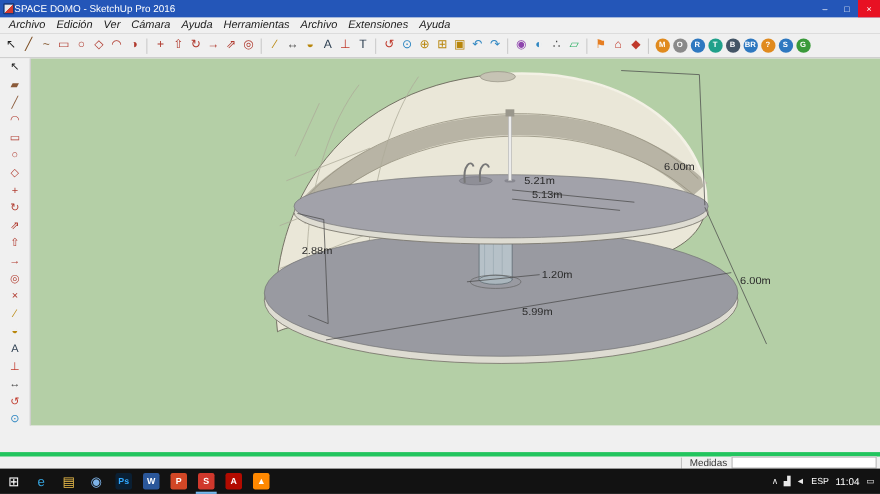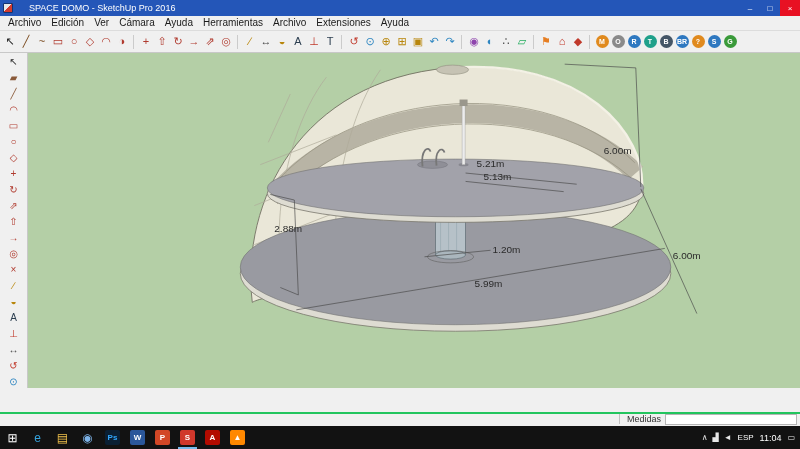--- a/index.html
+++ b/index.html
@@ -5,51 +5,51 @@
   * { box-sizing: border-box; }
   html,body { margin:0; padding:0; }
   body {
     width:800px; height:449px; overflow:hidden;
     font-family:"Liberation Sans", sans-serif;
     background:#000;
   }
   .window { width:800px; height:449px; display:flex; flex-direction:column; background:#f0f0f0; }
 
   
-  .titlebar { flex:0 0 16px; background:#2456b8; display:flex; align-items:center; padding-left:3px; gap:16px; }
+  .titlebar { flex:0 0 16px; background:#2456b8; display:flex; align-items:center; padding-left:3px; gap:0; }
   .logo { width:10px; height:10px; border-radius:1px;
           background:linear-gradient(135deg,#e8e8e8 0 48%, #d23b2f 48% 100%); border:1px solid #15336e; }
   .title { color:#fff; font-size:9px; white-space:nowrap; }
   .win-controls { margin-left:auto; display:flex; height:100%; }
   .win-btn { width:20px; height:100%; display:flex; align-items:center; justify-content:center; color:#fff; font-size:8px; }
   .win-btn.close { background:#e81123; }
 
   
   .menubar { flex:0 0 14px; display:flex; align-items:center; background:#f0f0f0; font-size:10px; color:#1a1a1a; padding-left:3px; border-bottom:1px solid #dcdcdc; }
-  .menu-item { padding:0 5px; line-height:14px; white-space:nowrap; }
+  .menu-item { padding:0 5px; line-height:14px; white-space:nowrap;font-style:italic; }
 
   
   .toolbar { flex:0 0 22px; display:flex; align-items:center; background:#f0f0f0; border-bottom:1px solid #c8c8c8; padding:0 2px; overflow:hidden; }
   .tool { width:16px; height:18px; display:flex; align-items:center; justify-content:center; flex:0 0 auto; }
   .tool span { font-size:11px; line-height:1; }
   .tool.sep { width:4px; height:14px; border-right:1px solid #cbcbcb; margin-right:4px; }
   .tool.badge span { width:13px; height:13px; border-radius:50%; color:#fff; font-size:7px; font-weight:700;
                      display:flex; align-items:center; justify-content:center; }
 
   
   .main { flex:1; display:flex; min-height:0; }
   .palette { flex:0 0 28px; background:#f0f0f0; border-right:1px solid #c8c8c8; display:flex; flex-direction:column; align-items:center; padding-top:1px; overflow:hidden; }
   .palette .tool { width:24px; height:16px; }
   .palette .tool span { font-size:10px; }
 
   .viewport { flex:1; position:relative; overflow:hidden; }
   .viewport svg { position:absolute; inset:0; width:100%; height:100%; display:block; font-family:"Liberation Sans", sans-serif; }
 
   
-  .statusbar { flex:0 0 14px; background:#f0f0f0; border-top:2px solid #22c55e; display:flex; align-items:flex-start; font-size:9px; color:#333;margin-top:24px; }
+  .statusbar { flex:0 0 14px; background:#f0f0f0; border-top:4px solid #22c55e; display:flex; align-items:center; font-size:9px; color:#333;margin-top:24px; }
   .status-spacer { flex:1; }
   .status-divider { width:1px; height:10px; background:#c0c0c0; margin:0 3px; }
   .measures-label { padding:0 4px; }
   .measures-input { width:132px; height:11px; border:1px solid #b5b5b5; background:#fff; font-size:9px; margin-right:3px; padding:0 2px; font-family:"Liberation Sans", sans-serif; }
 
   
   .taskbar { flex:0 0 23px; background:#121212; display:flex; align-items:center; color:#fff; }
   .task-apps { display:flex; align-items:center; height:100%; }
   .task-item { width:25px; height:23px; display:flex; align-items:center; justify-content:center; position:relative; flex:0 0 auto; }
   .task-item span { font-size:12px; line-height:1; }

